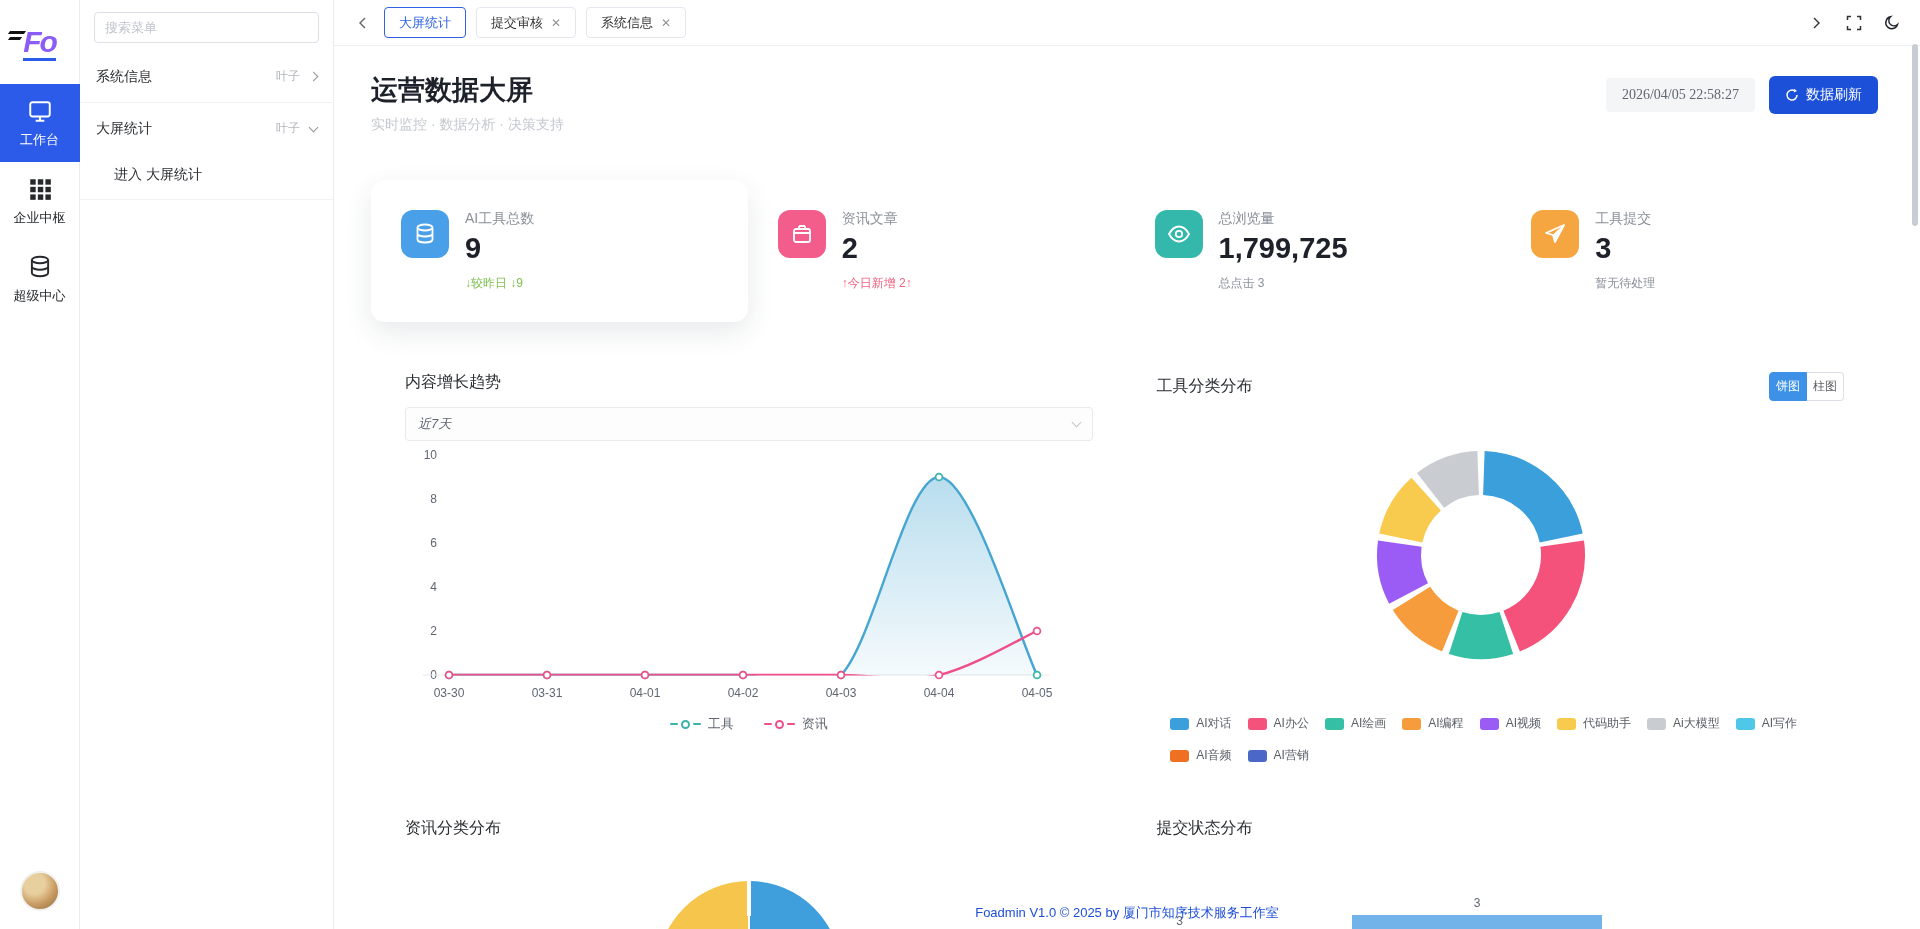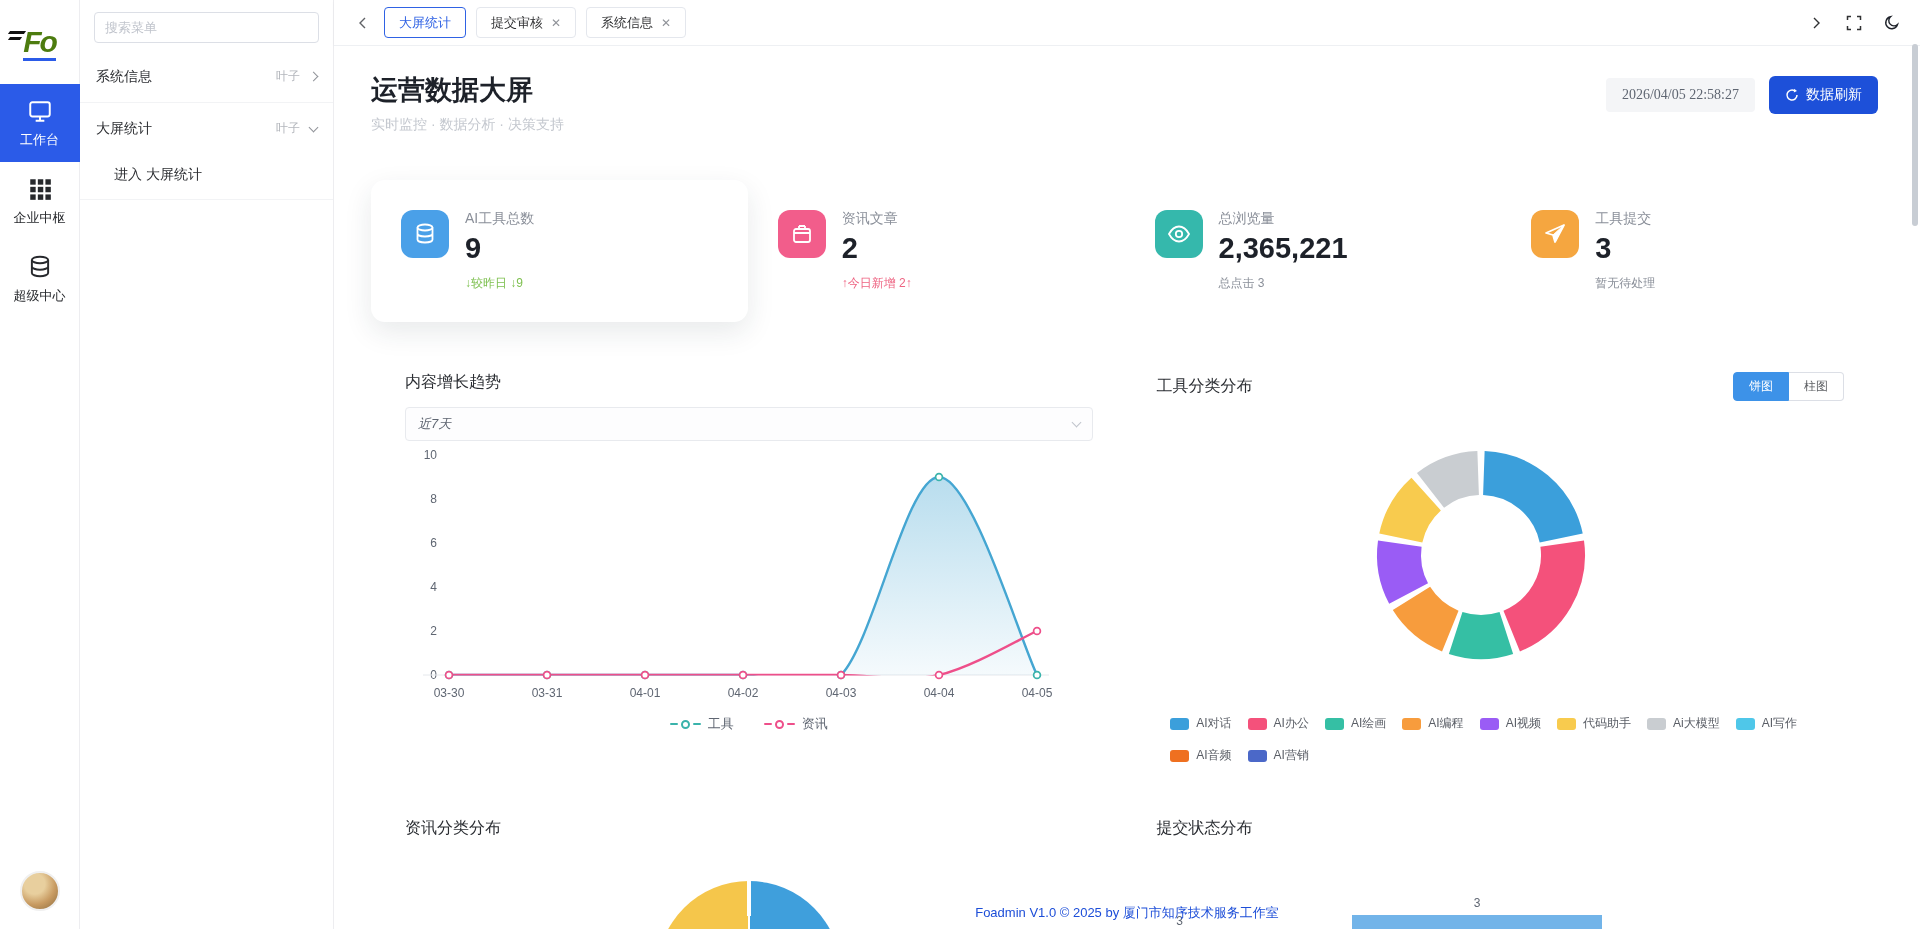--- a/index.html
+++ b/index.html
@@ -9,21 +9,21 @@
 
   
   .rail { width:80px; height:100%; background:#fff; border-right:1px solid #ededf0;
     display:flex; flex-direction:column; align-items:center; flex-shrink:0; }
   .logo { width:80px; height:84px; display:flex; align-items:center; justify-content:center; }
   .logo-txt { font-style:italic; font-weight:900; font-size:30px; color:#111;
     letter-spacing:-2px; position:relative; }
   .logo-txt i { position:absolute; left:-14px; top:6px; width:16px; height:3px;
     background:#111; transform:skewX(-35deg); font-style:normal; }
   .logo-txt i + i { top:12px; width:12px; }
-  .logo-txt b { color:#4d7c0f; border-bottom:3px solid #2b5be8; }
+  .logo-txt b { color:#8b5cf6; border-bottom:3px solid #2b5be8; }
   .rail-item { width:80px; height:78px; display:flex; flex-direction:column;
     align-items:center; justify-content:center; gap:7px; cursor:pointer;
     font-size:13px; color:#26282c; }
   .rail-item.active { background:#2b5be8; color:#fff; }
   .rail-item svg { width:26px; height:26px; }
   .rail-spacer { flex:1; }
   .avatar { width:40px; height:40px; border-radius:50%; margin-bottom:18px; cursor:pointer;
     background:radial-gradient(circle at 35% 30%, #e8cf9e 0 30%, #c89b62 60%, #8a6a3c 100%);
     border:2px solid #f0f0f0; }
 
@@ -87,21 +87,21 @@
   .stat-label { font-size:14px; color:#8a8f99; }
   .stat-value { font-size:29px; font-weight:bold; color:#1d2129; margin-top:4px; }
   .stat-sub { font-size:12px; margin-top:10px; }
 
   
   .charts-row { display:flex; gap:64px; margin-top:50px; padding:0 34px; }
   .panel { flex:1; min-width:0; }
   .panel-head { display:flex; align-items:center; }
   .panel-title { font-size:16px; color:#2b2e33; }
   .toggle-group { margin-left:auto; display:flex; }
-  .toggle-btn { font-size:12px; padding:5px 15px; border:1px solid #dcdfe6; background:#fff;
+  .toggle-btn { font-size:12px; padding:5px 6px; border:1px solid #dcdfe6; background:#fff;
     color:#606266; cursor:pointer; }
   .toggle-btn:first-child { border-radius:4px 0 0 4px; }
   .toggle-btn:last-child { border-radius:0 4px 4px 0; border-left:none; }
   .toggle-btn.active { background:#3d92e8; border-color:#3d92e8; color:#fff; }
   .range-select { margin-top:14px; height:34px; border:1px solid #e8eaee; border-radius:4px;
     display:flex; align-items:center; padding:0 12px; font-size:13px; color:#5f6672;
     cursor:pointer; background:#fdfdfe; }
   .range-select .grow { flex:1;font-style:italic; }
   .line-legend { display:flex; justify-content:center; gap:30px; margin-top:2px; }
   .lg-item { display:flex; align-items:center; gap:3px; font-size:13px; color:#5f6672; cursor:pointer;justify-content:flex-end; }
@@ -277,21 +277,21 @@
         </div>
         <div class="stat-card">
           <div class="stat-icon" style="background:#35b8ac">
             <svg viewBox="0 0 24 24" fill="none" stroke="#fff" stroke-width="1.8">
               <path d="M2 12 C5 6.5 9 4.5 12 4.5 S19 6.5 22 12 C19 17.5 15 19.5 12 19.5 S5 17.5 2 12 Z"></path>
               <circle cx="12" cy="12" r="3.2"></circle>
             </svg>
           </div>
     <div>
             <div class="stat-label">总浏览量</div>
-    <div class="stat-value">2,365,221</div>
+    <div class="stat-value">1,799,725</div>
     <div class="stat-sub" style="color:#8a8f99">总点击 3</div>
           </div>
         </div>
         <div class="stat-card">
           <div class="stat-icon" style="background:#f5a640">
             <svg viewBox="0 0 24 24" fill="#fff" stroke="#fff" stroke-width="1" stroke-linejoin="round">
               <path d="M21 3 L3 11 L10 13 L12 20 Z" fill="none" stroke-width="1.8"></path>
               <path d="M10 13 L21 3 L12 20 L10.8 14.5 Z"></path>
             </svg>
           </div>

